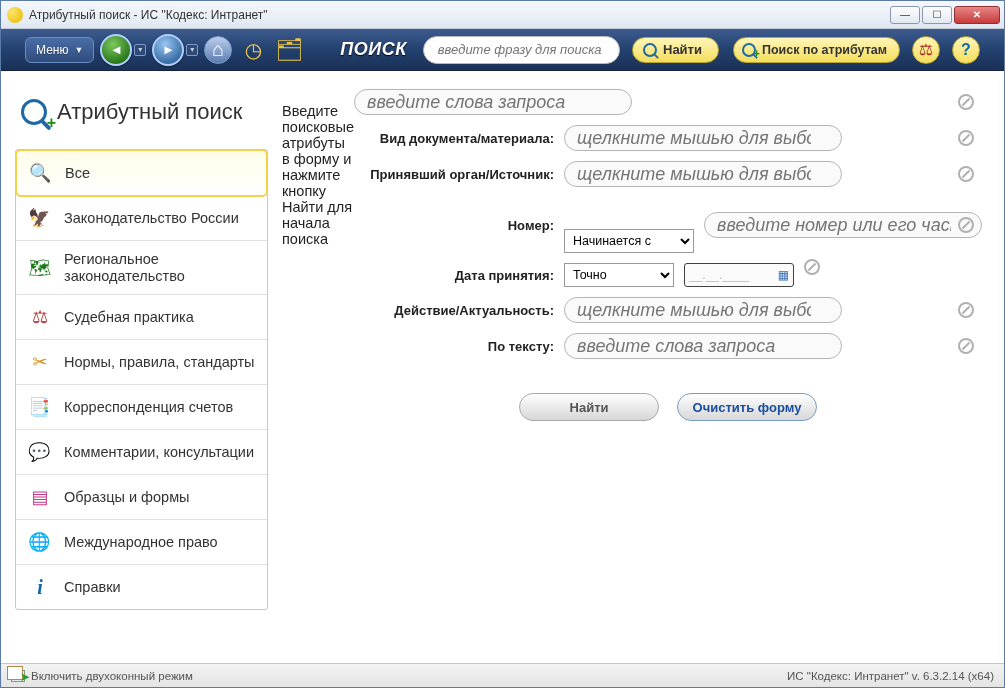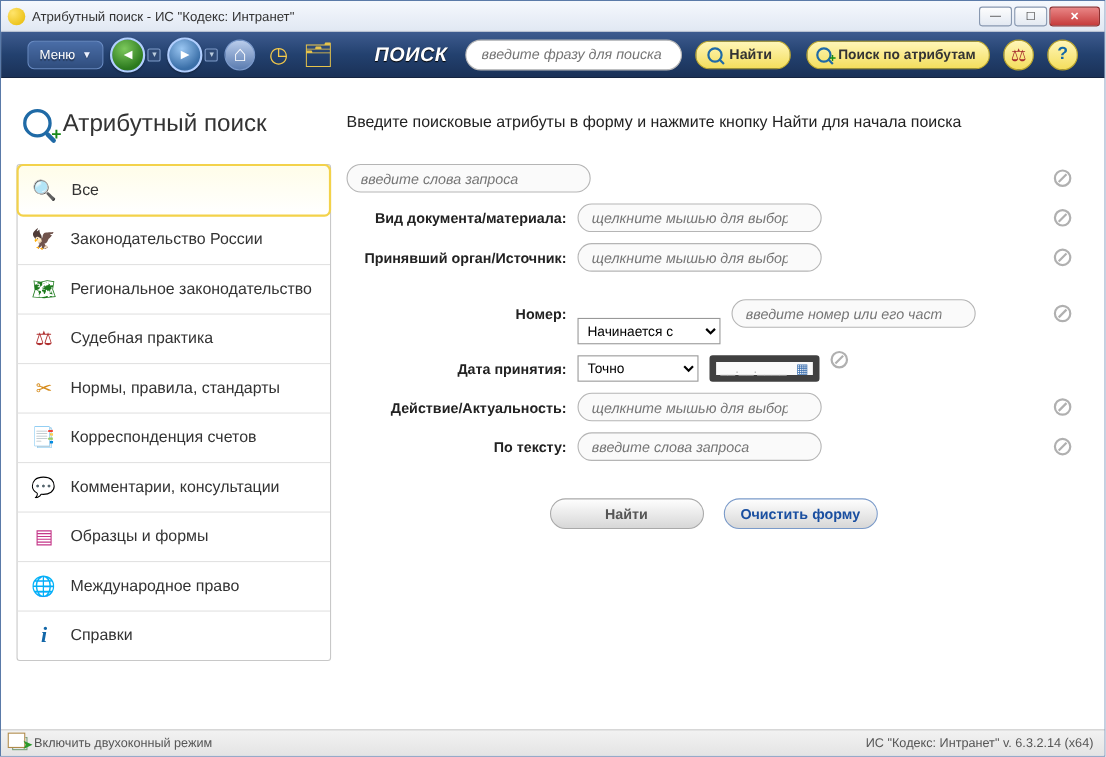--- a/index.html
+++ b/index.html
@@ -218,21 +218,21 @@
 .si-form{ color:#c5398a;}
 .si-globe{ color:#1a6fa8;}
 .si-info{ color:#1267a8; font-style:italic; font-weight:bold; font-family:Georgia,serif;font-size:20px;}
 .side-label {
   font-size: 14.5px;
   color: #333;
   line-height:1.15;
 }
 .main {
   flex: 1;
-  display:flex;flex-direction:column;
+  display:flex;flex-direction:row;
 }
 .main-hint {
   font-size: 14.5px;
   color: #222;
   padding: 14px 0 30px 0;
 }
 .form {
   display:flex;flex-direction:column;gap:10px;
   padding-right: 8px;
 }
@@ -248,41 +248,41 @@
 }
 .text-field {
   flex:1;
   height:26px;
   border: 1px solid #b5b5b5;
   border-radius: 13px;
   padding: 0 30px 0 12px;
   background:#fafafa;
   color:#be185d;
   font-style:italic;
-  font-size:13px;
+  font-size:18px;
   position:relative;
 }
 .field-wrap { flex:1; position:relative; }
 .clear-x {
   position:absolute; right:8px; top:50%; transform:translateY(-50%);
   width:16px;height:16px;border:2px solid #b0b0b0;border-radius:50%;
   display:flex;align-items:center;justify-content:center;
 }
 .clear-x:before{content:'';width:10px;height:2px;background:#b0b0b0;transform:rotate(-45deg);position:absolute;}
 .sel {
   height:24px;
   border:1px solid #999;
   background:#fff;
   font-size:12.5px;
   padding: 0 4px;
 }
 .sel.w1{width:130px;margin-top:32px;}
 .sel.w2{width:110px;}
 .date-input{
-  width:100px;height:24px;border:6px solid #404040;background:#fafafa;
+  width:110px;height:24px;border:1px solid #404040;background:#fafafa;
   display:flex;align-items:center;justify-content:space-between;padding:0 4px;
   color:#bbb;font-size:12px; border-radius:3px;
 }
 .date-input .cal{color:#3a6fb0;}
 .btn-row {
   display:flex;gap:18px;justify-content:center;
   margin-top:24px;
 }
 .action-btn{
   width:140px;height:28px;border-radius:14px;

